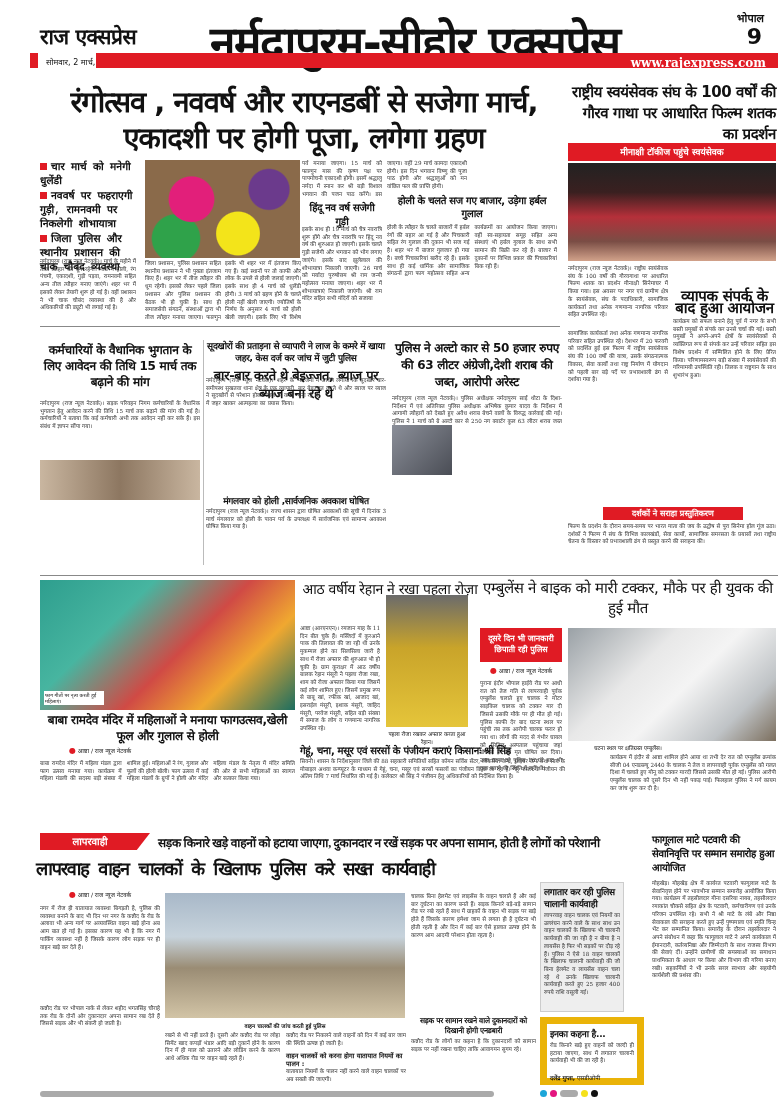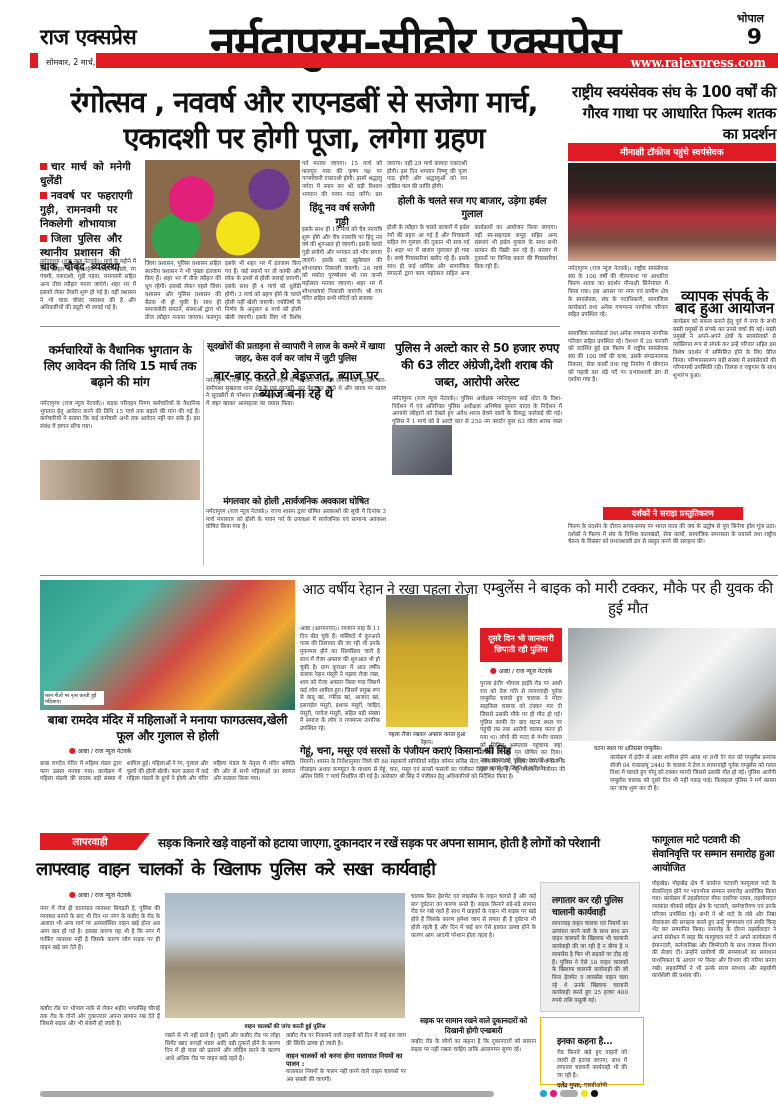--- a/index.html
+++ b/index.html
@@ -135,26 +135,26 @@
 <div class="abs caption" style="left:165px;top:1022px;width:240px;font-weight:bold">वाहन चालकों की जांच करती हुई पुलिस</div>
 <div class="abs col" style="left:165px;top:1032px;width:115px;height:55px">रखने से भी नहीं डरते हैं। दूसरी ओर कन्नौद रोड पर लोहा सिमेंट खाद कपड़ों भंडार आदि बड़ी दुकानें होने के कारण दिन में ही माल को उतारने और लोडिंग करने के कारण आधे अधिक रोड पर वाहन खड़े रहते हैं।</div>
 <div class="abs col" style="left:286px;top:1032px;width:120px;height:20px">कन्नौद रोड पर निकलने वाले वाहनों को दिन में कई बार जाम की स्थिति उत्पन्न हो जाती है।</div>
 <div class="abs" style="left:286px;top:1052px;width:120px;font-size:6.5px;font-weight:bold;font-family:'DejaVu Sans',sans-serif;line-height:8px">वाहन चालकों को करना होगा यातायात नियमों का पालन :</div>
 <div class="abs col" style="left:286px;top:1068px;width:120px;height:20px">यातायात नियमों के पालन नहीं करने वाले वाहन चालकों पर अब सख्ती की जाएगी।</div>
 
 <div class="abs col" style="left:411px;top:893px;width:125px;height:120px">चालक बिना हेलमेट एवं लाइसेंस के वाहन चलाते हैं और कई बार दुर्घटना का कारण बनते हैं। सड़क किनारे बड़े-बड़े सामान रोड पर रखे रहते हैं साथ में ग्राहकों के वाहन भी सड़क पर खड़े होते हैं जिसके कारण हमेशा जाम से लगता ही है दुर्घटना भी होती रहती है और दिन में कई बार ऐसे हालात उत्पन्न होने के कारण आम आदमी परेशान होता रहता है।</div>
 <div class="abs sub-head" style="left:411px;top:1016px;width:125px;font-size:7.5px;line-height:10px">सड़क पर सामान रखने वाले दुकानदारों को दिखानी होगी एनडबारी</div>
 <div class="abs col" style="left:411px;top:1038px;width:125px;height:50px">कन्नौद रोड के लोगों का कहना है कि दुकानदारों को सामान सड़क पर नहीं रखना चाहिए ताकि आवागमन सुगम रहे।</div>
 
-<div class="abs box" style="left:540px;top:882px;width:100px;height:130px;padding:11px">
+<div class="abs box" style="left:540px;top:882px;width:84px;height:130px;padding:3px">
   <div class="sub-head" style="font-size:9px;line-height:12px;text-align:left">लगातार कर रही पुलिस चालानी कार्यवाही</div>
   <div class="col" style="height:95px;margin-top:2px">लापरवाह वाहन चालक एवं नियमों का उल्लंघन करने वाले के साथ साथ उन वाहन चालकों के खिलाफ भी चालानी कार्यवाही की जा रही है न बीमा है न लायसेंस है फिर भी सड़कों पर दौड़ रहे हैं। पुलिस ने ऐसे 18 वाहन चालकों के खिलाफ चालानी कार्यवाही की जो बिना हेलमेट व लायसेंस वाहन चला रहे थे उनके खिलाफ चालानी कार्यवाही करते हुए 25 हजार 400 रुपये राशि वसूली गई।</div>
 </div>
 
-<div class="abs" style="left:540px;top:1017px;width:104px;height:68px;border:1px solid #eab308;padding:16px">
+<div class="abs" style="left:540px;top:1017px;width:104px;height:68px;border:7px solid #eab308;padding:3px">
   <div class="sub-head" style="font-size:9px;text-align:left">इनका कहना है...</div>
   <div class="col" style="height:30px;margin-top:2px">रोड किनारे खड़े हुए वाहनों को जल्दी ही हटाया जाएगा, साथ में लगातार चालानी कार्यवाही भी की जा रही है।</div>
   <div style="font-size:6px;font-family:'DejaVu Sans',sans-serif;margin-top:2px"><b>दलेंद्र गुप्ता,</b> <span>एसडीओपी</span></div>
 </div>
 
 <div class="abs sub-head" style="left:652px;top:833px;width:124px;font-size:10px;line-height:14px;text-align:left">फागूलाल माटे पटवारी की सेवानिवृत्ति पर सम्मान समारोह हुआ आयोजित</div>
 <div class="abs col" style="left:652px;top:880px;width:124px;height:205px">मोहखेड़। मोहखेड़ क्षेत्र में कार्यरत पटवारी फागूलाल माटे के सेवानिवृत्त होने पर भावभीना सम्मान समारोह आयोजित किया गया। कार्यक्रम में तहसीलदार मीना दसरिया नायब, तहसीलदार रमाकांत चौकसे सहित क्षेत्र के पटवारी, कर्मचारीगण एवं उनके परिजन उपस्थित रहे। सभी ने श्री माटे के लंबे और निष्ठा सेवाकाल की सराहना करते हुए उन्हें पुष्पमाला एवं स्मृति चिन्ह भेंट कर सम्मानित किया। समारोह के दौरान तहसीलदार ने अपने संबोधन में कहा कि फागूलाल माटे ने अपने कार्यकाल में ईमानदारी, कर्तव्यनिष्ठा और जिम्मेदारी के साथ राजस्व विभाग की सेवाएं दीं। उन्होंने ग्रामीणों की समस्याओं का समाधान प्राथमिकता के आधार पर किया और विभाग की गरिमा बनाए रखी। सहकर्मियों ने भी उनके सरल स्वभाव और सहयोगी कार्यशैली की प्रशंसा की।</div>
 
 <div class="abs greybar"></div>
 <div class="abs dots">

